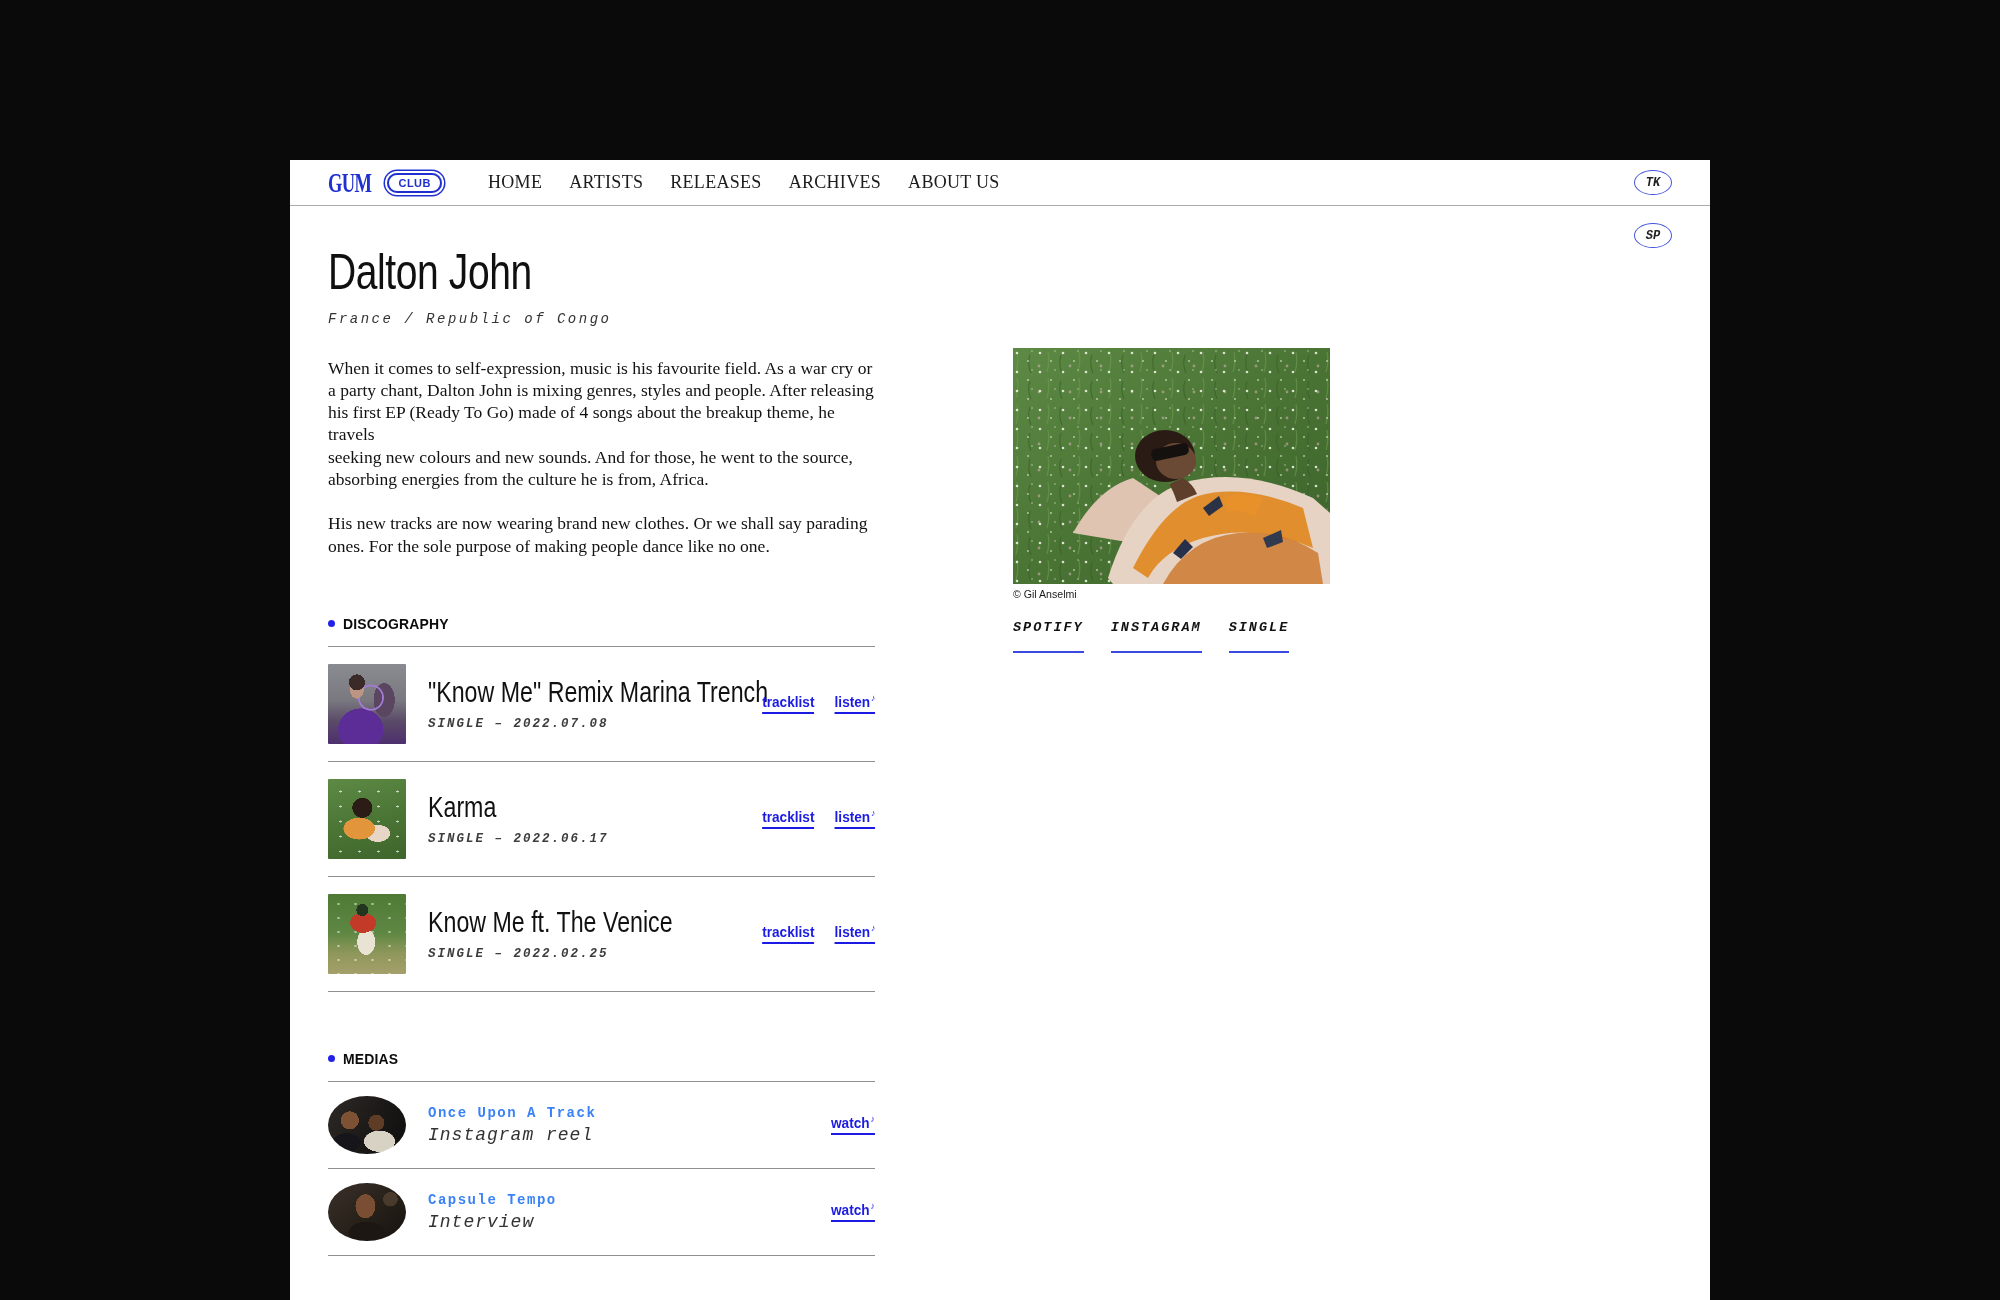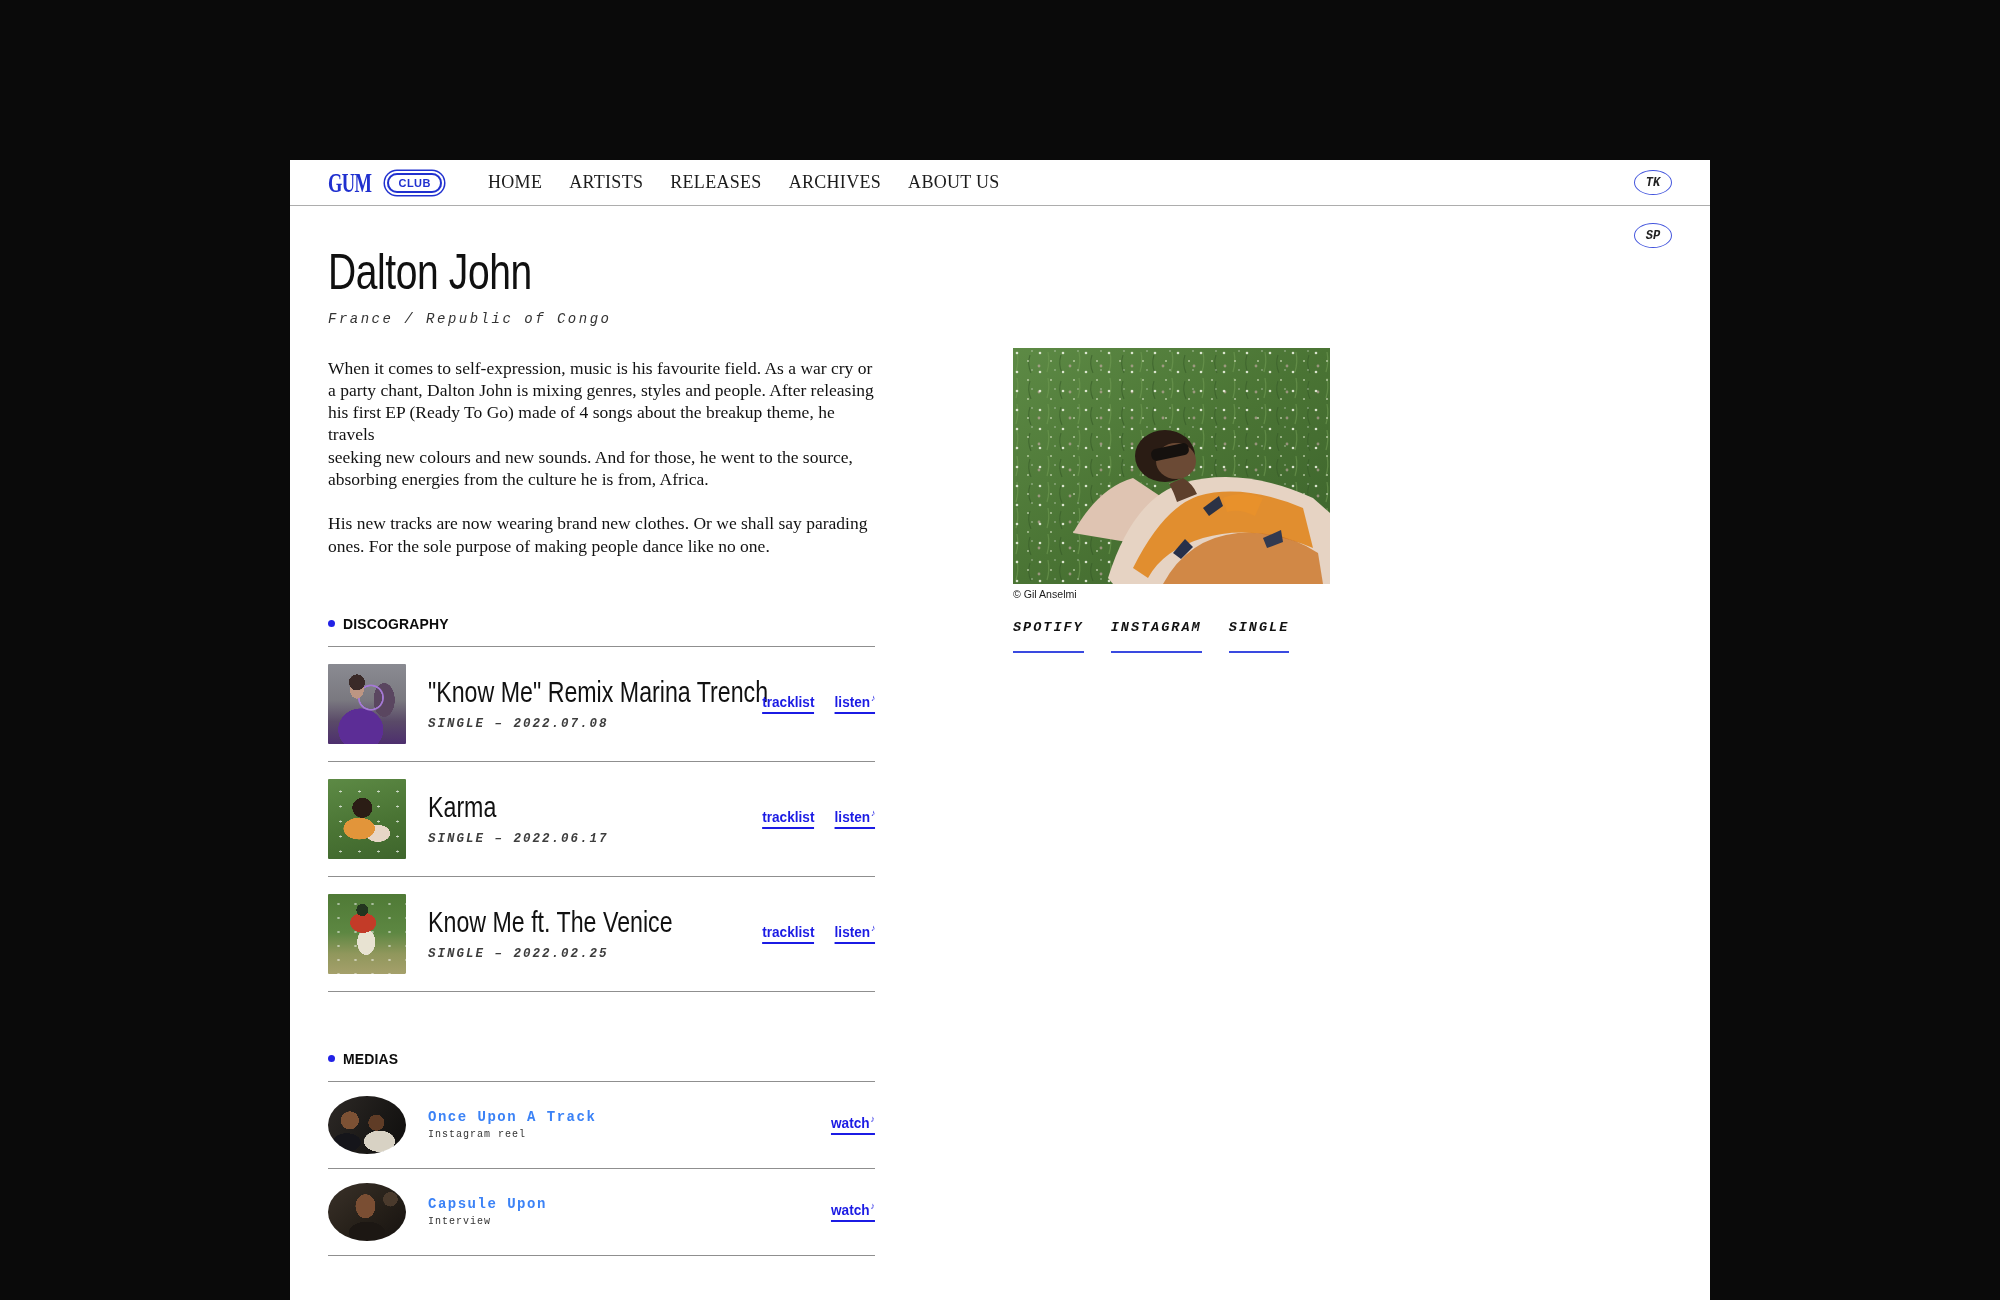--- a/index.html
+++ b/index.html
@@ -98,22 +98,22 @@
 
   .med-row { display:flex; align-items:center; padding:14px 0; border-bottom:1px solid #8f8f8f; }
   .med-thumb { width:78px; height:58px; border-radius:50%; flex:0 0 auto; }
   .med-info { margin-left:22px; }
   .med-title {
     font-family:"Liberation Mono",monospace; font-weight:700;
     font-size:14px; letter-spacing:1.5px; color:#3b82f6;
   }
   .med-meta {
     margin-top:4px;
-    font-family:"Liberation Mono",monospace; 
-    font-size:10px; letter-spacing:1px; color:#333;
+    font-family:"Liberation Mono",monospace; font-style:italic;
+    font-size:18px; letter-spacing:1px; color:#333;
   }
 
   
   .photo-wrap { width:313px; }
   .photo { width:317px; height:236px; display:block; }
   .photo-caption {
     margin-top:4px; font-size:11.5px; color:#1a1a1a;
     display:inline-block; transform:scaleX(.92); transform-origin:left center;
   }
   .artist-socials { margin-top:18px; display:flex; gap:27px; }
@@ -256,21 +256,21 @@
             <div class="med-meta">Instagram reel</div>
           </div>
           <div class="row-links">
             <a class="blue-link"><span>watch</span><span class="note">♪</span></a>
           </div>
         </div>
 
         <div class="med-row">
           <div class="med-thumb art-capsule"></div>
           <div class="med-info">
-            <div class="med-title">Capsule Upon</div>
+            <div class="med-title">Capsule Tempo</div>
             <div class="med-meta">Interview</div>
           </div>
           <div class="row-links">
             <a class="blue-link"><span>watch</span><span class="note">♪</span></a>
           </div>
         </div>
       </div>
     </div>
 
     <div class="col-right">

